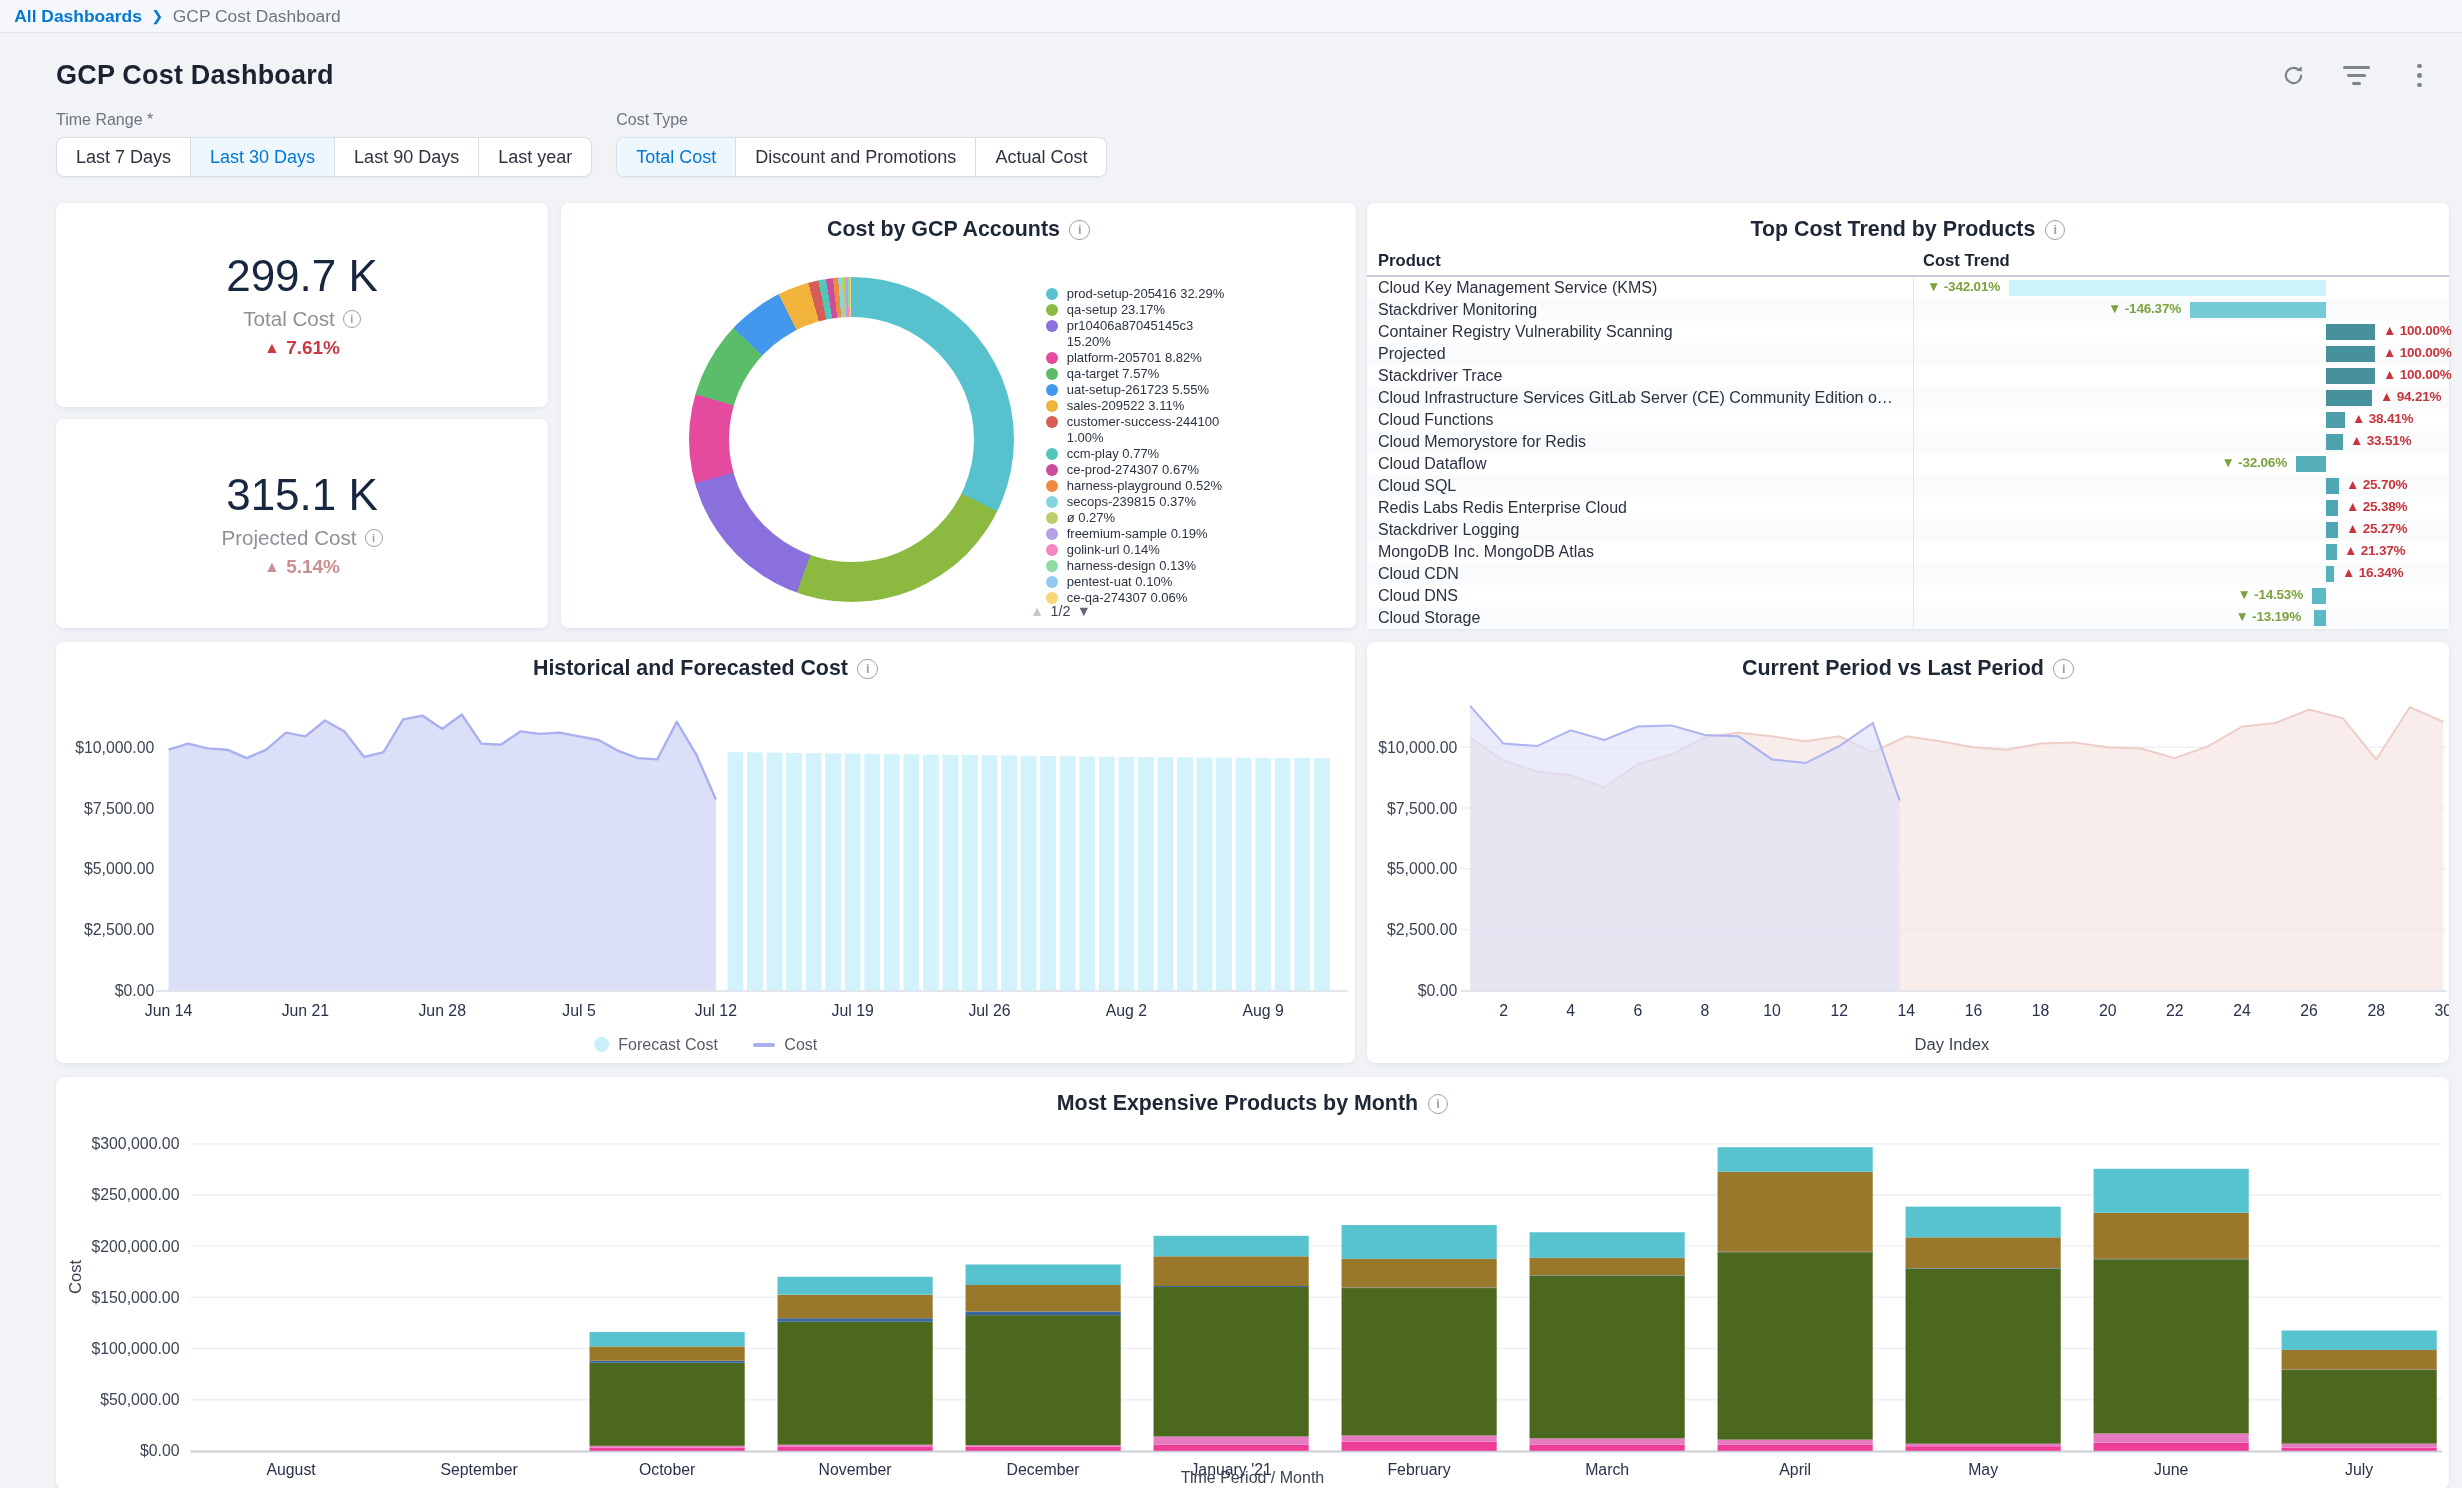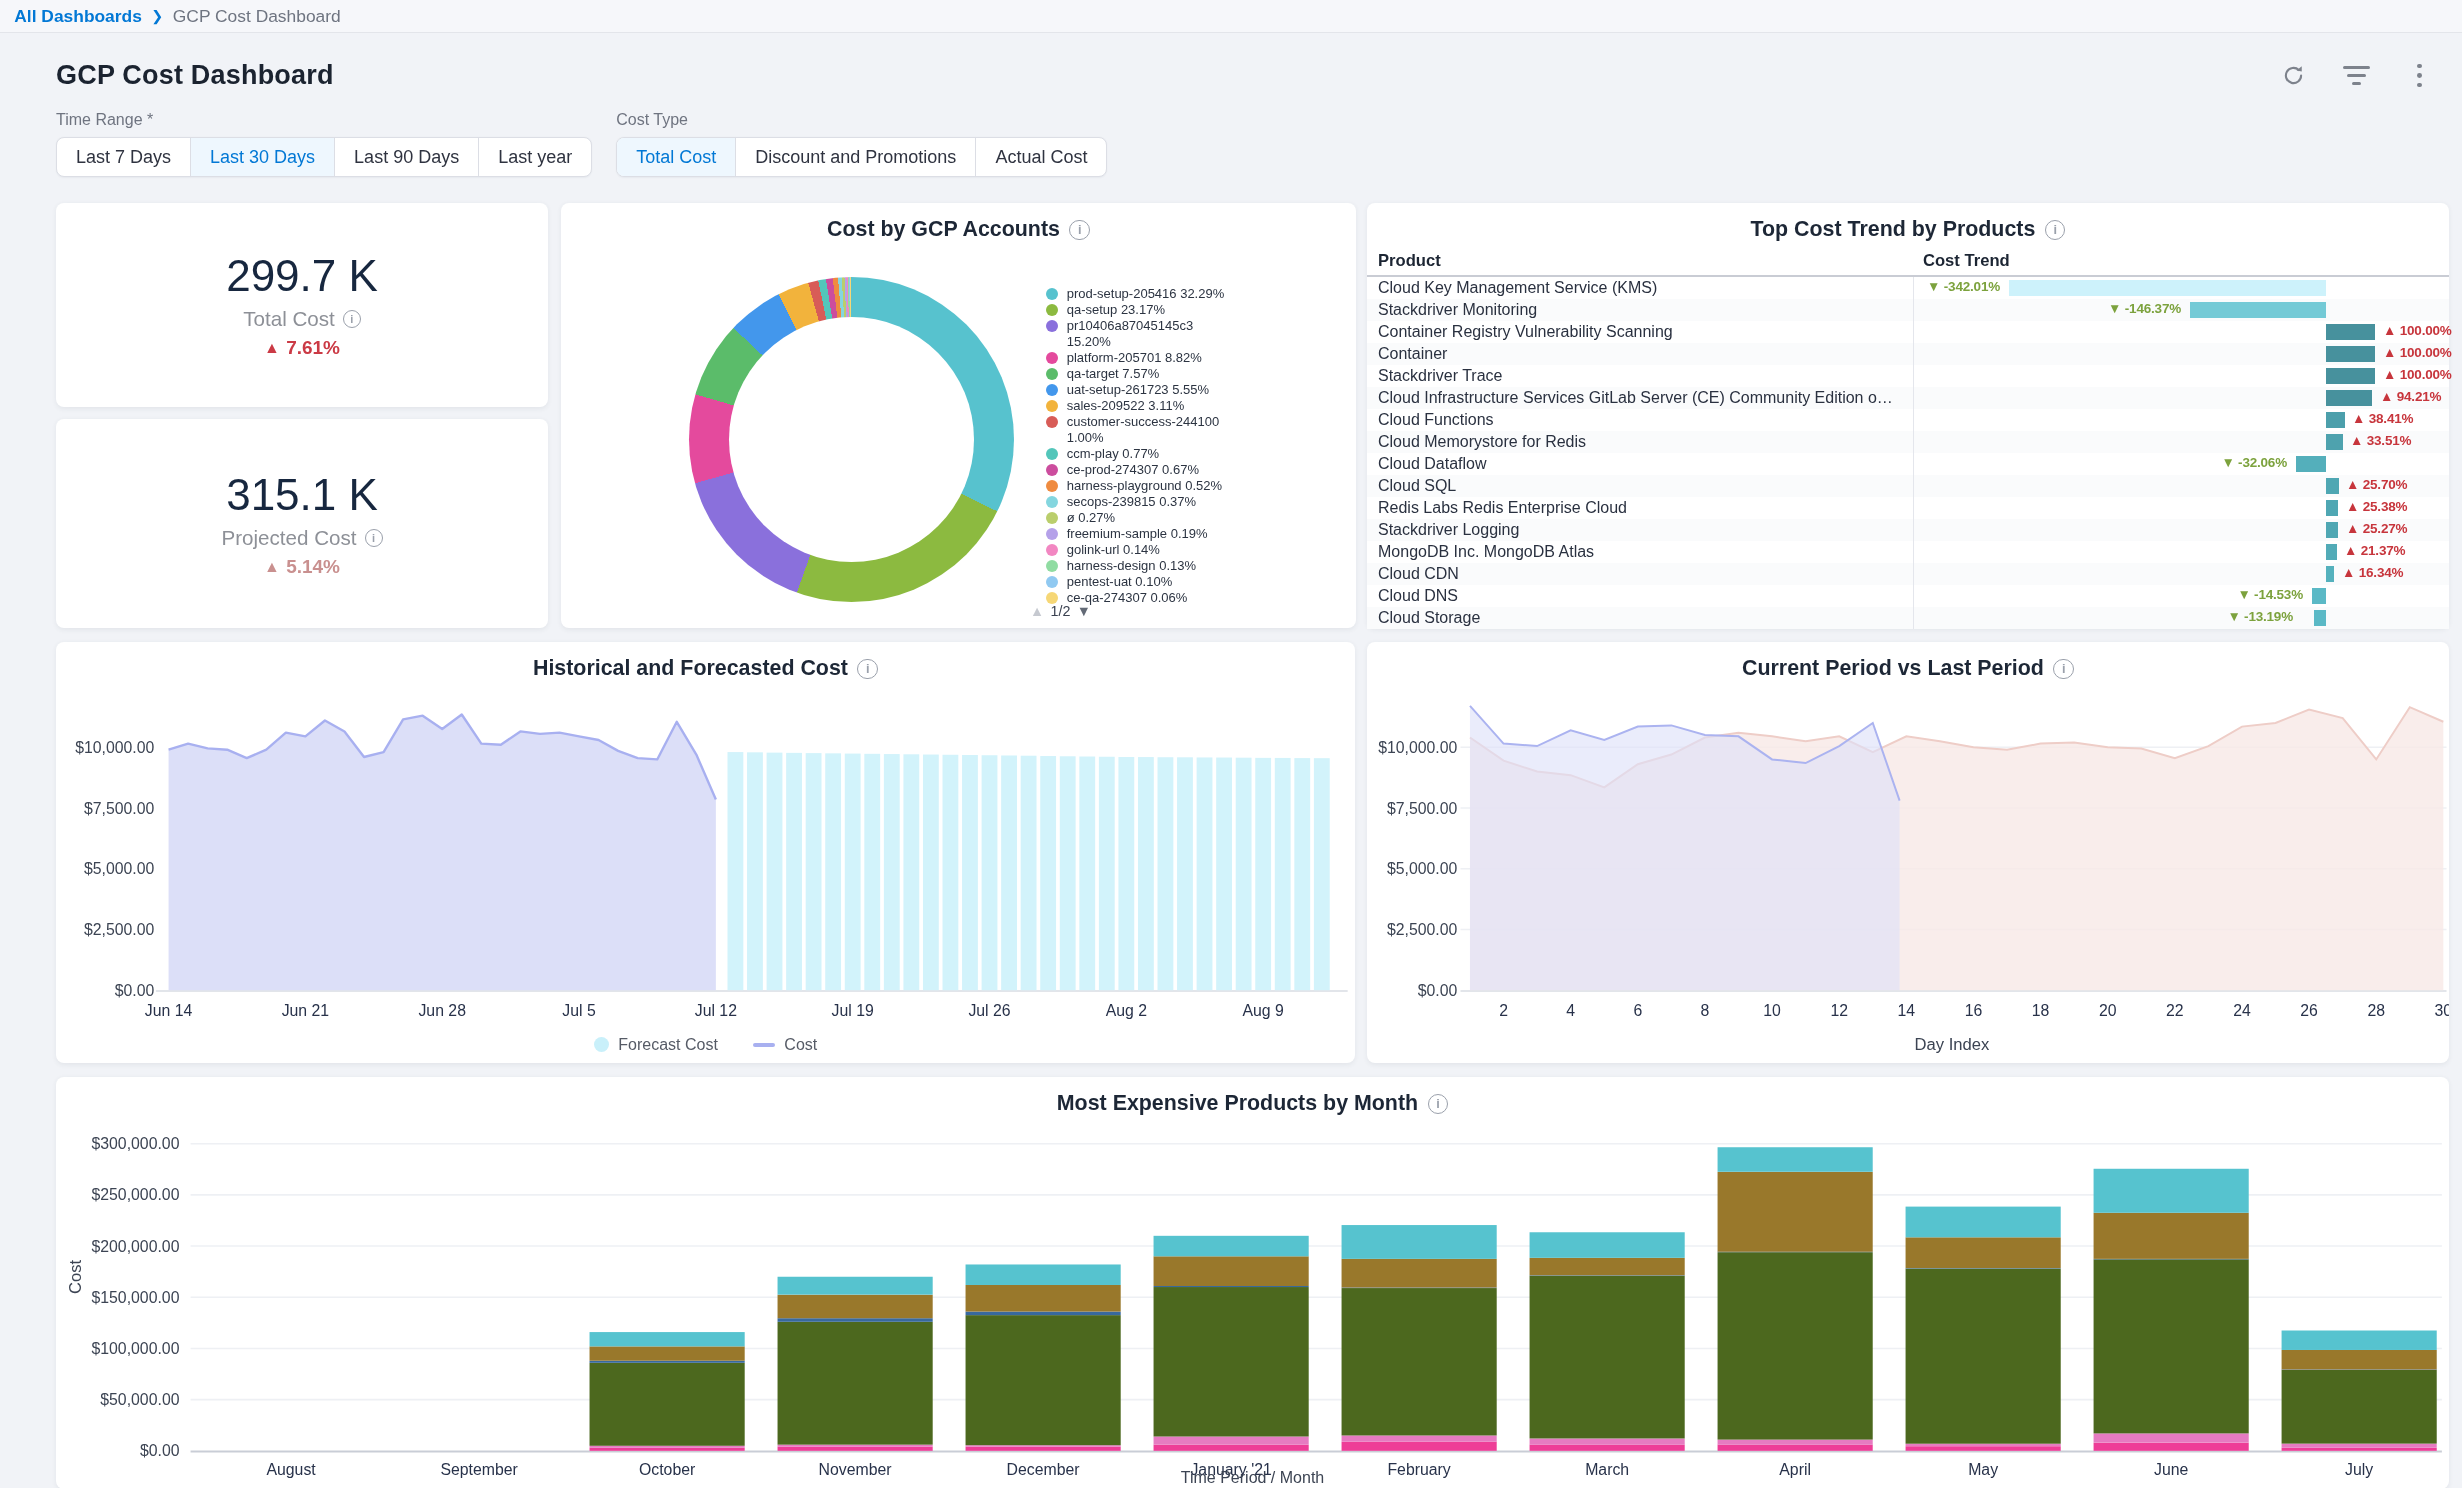--- a/index.html
+++ b/index.html
@@ -292,21 +292,21 @@
           </div>
         </div>
         <div class="trow">
           <div class="pname">Container Registry Vulnerability Scanning</div>
           <div class="tcell">
             <div class="tbar" style="background: rgb(71, 145, 157); left: 412px; width: 49px;"></div>
             <span class="tlab pos" style="left: 469px;">▲ 100.00%</span>
           </div>
         </div>
         <div class="trow">
-          <div class="pname">Container</div>
+          <div class="pname">Projected</div>
           <div class="tcell">
             <div class="tbar" style="background: rgb(71, 145, 157); left: 412px; width: 49px;"></div>
             <span class="tlab pos" style="left: 469px;">▲ 100.00%</span>
           </div>
         </div>
         <div class="trow">
           <div class="pname">Stackdriver Trace</div>
           <div class="tcell">
             <div class="tbar" style="background: rgb(71, 145, 157); left: 412px; width: 49px;"></div>
             <span class="tlab pos" style="left: 469px;">▲ 100.00%</span>
@@ -379,21 +379,21 @@
           <div class="pname">Cloud DNS</div>
           <div class="tcell">
             <div class="tbar" style="background: rgb(91, 185, 198); left: 398px; width: 13.5px;"></div>
             <span class="tlab neg" style="right: 146px;">▼ -14.53%</span>
           </div>
         </div>
         <div class="trow">
           <div class="pname">Cloud Storage</div>
           <div class="tcell">
             <div class="tbar" style="background: rgb(91, 185, 198); left: 400px; width: 12.2px;"></div>
-            <span class="tlab neg" style="right: 156px;">▼ -13.19%</span>
+            <span class="tlab neg" style="right: 148px;">▼ -13.19%</span>
           </div>
         </div>
       </div>
   </div>
 
   <div class="card" id="card-hist">
     <div class="card-title">
         <span>Historical and Forecasted Cost</span>
         <span class="info">i</span>
       </div>

